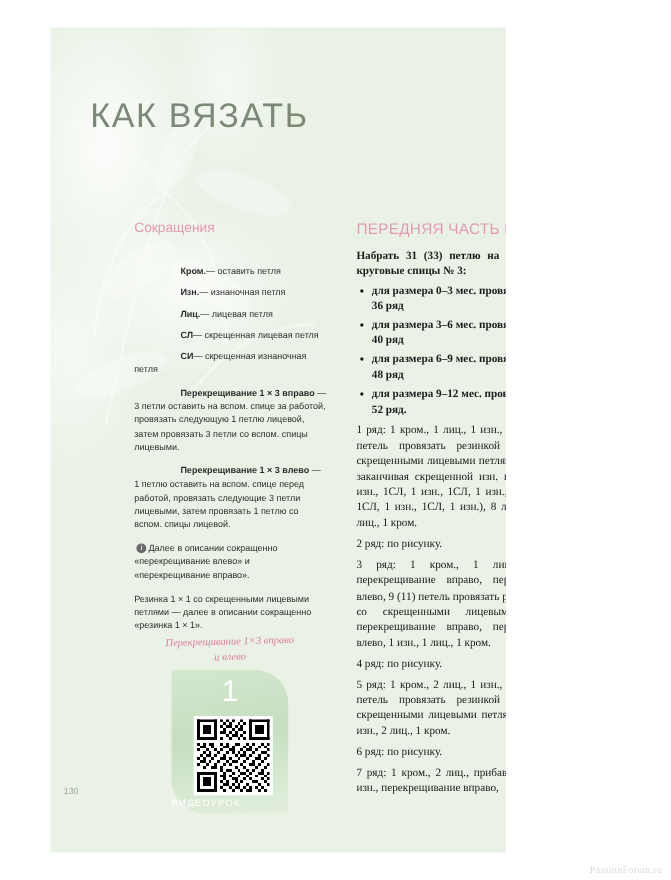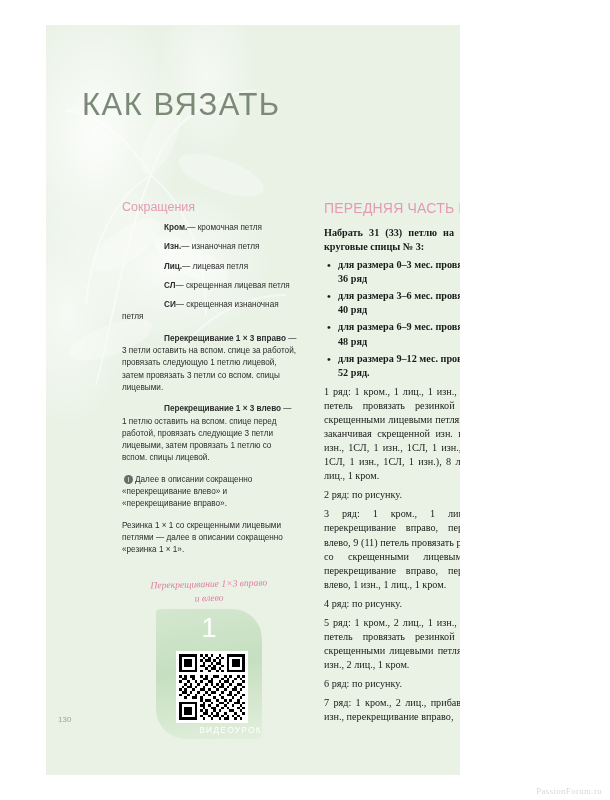--- a/index.html
+++ b/index.html
@@ -60,21 +60,21 @@
   .col-left {
     position: absolute;
     left: 76px;
     top: 175px;
     width: 176px;
   }
   .abbr-head {
     font-family: "Liberation Sans", sans-serif;
     font-size: 12.5px;
     color: #e49ab4;
-    margin-bottom: 8px;
+    margin-bottom: 27px;
   }
   .abbr-list p {
     margin: 0 0 7px 0;
     font-family: "Liberation Sans", sans-serif;
     font-size: 8.2px;
     line-height: 1.5;
     color: #2d2d2d;
   }
   .abbr-list b {
     font-weight: bold;
@@ -151,21 +151,21 @@
   .qr canvas, .qr .qrgrid {
     display: block;
     width: 66px;
     height: 66px;
   }
   .vb-label {
     position: absolute;
     left: 22px;
     top: 148px;
     width: 106px;
-    text-align: right;
+    text-align: left;
     font-family: "Liberation Sans", sans-serif;
     font-size: 8.5px;
     letter-spacing: 1.2px;
     color: #ffffff;
   }
   
   .col-right {
     position: absolute;
     left: 278px;
     top: 175px;
@@ -253,21 +253,21 @@
       <ellipse cx="165" cy="120" rx="45" ry="16" transform="rotate(20 165 120)"></ellipse>
       <ellipse cx="55" cy="285" rx="44" ry="15" transform="rotate(-20 55 285)"></ellipse>
     </g>
   </svg>
 
   <div class="title">КАК ВЯЗАТЬ</div>
 
   <div class="col-left">
     <div class="abbr-head">Сокращения</div>
     <div class="abbr-list">
-      <p><b>Кром.</b><span>— кромочная петля</span></p>
+      <p><b>Кром.</b><span>— оставить петля</span></p>
       <p><b>Изн.</b><span>— изнаночная петля</span></p>
       <p><b>Лиц.</b><span>— лицевая петля</span></p>
       <p><b>СЛ</b><span>— скрещенная лицевая петля</span></p>
       <p><b>СИ</b><span>— скрещенная изнаночная петля</span></p>
       <p class="para"><b>Перекрещивание 1 × 3 вправо</b><span> — 3 петли оставить на вспом. спице за работой, провязать следующую 1 петлю лицевой, затем провязать 3 петли со вспом. спицы лицевыми.</span></p>
       <p class="para"><b>Перекрещивание 1 × 3 влево</b><span> — 1 петлю оставить на вспом. спице перед работой, провязать следующие 3 петли лицевыми, затем провязать 1 петлю со вспом. спицы лицевой.</span></p>
       <p class="para"><span class="note-dot">i</span><span>Далее в описании сокращенно «перекрещивание влево» и «перекрещивание вправо».</span></p>
       <p class="para"><span>Резинка 1 × 1 со скрещенными лицевыми петлями — далее в описании сокращенно «резинка 1 × 1».</span></p>
     </div>
   </div>

